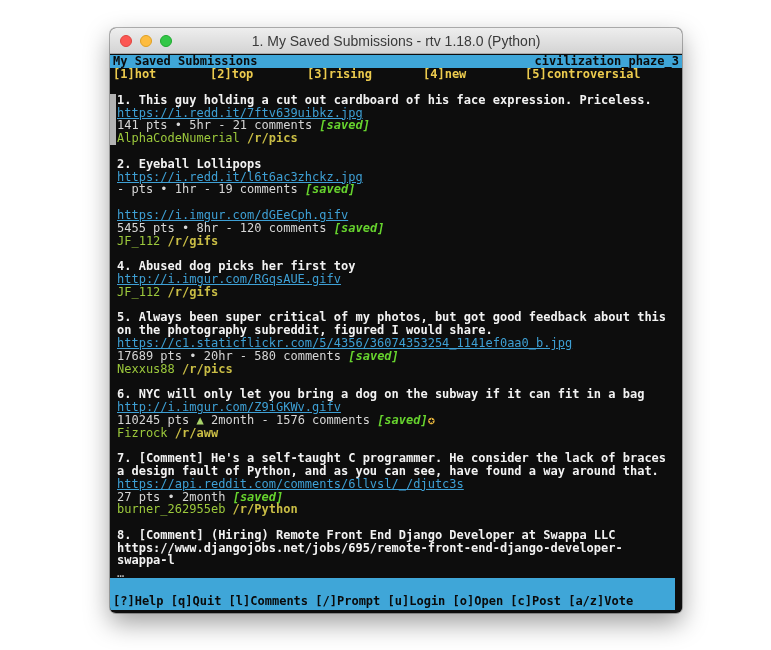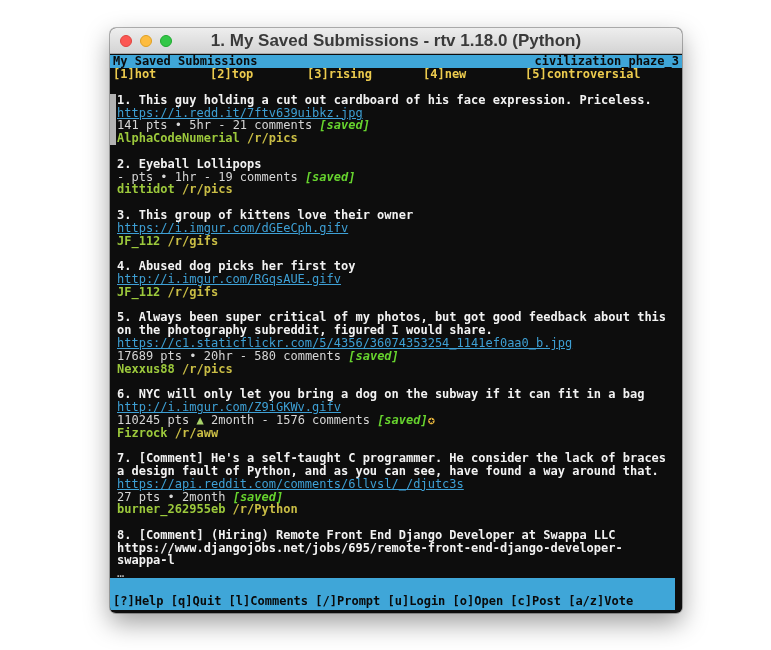--- a/index.html
+++ b/index.html
@@ -11,23 +11,22 @@
     border-radius: 6px; overflow: hidden;
     box-shadow: 0 0 0 1px rgba(0,0,0,0.28), 0 10px 26px rgba(0,0,0,0.38);
     background: var(--terminal_background, #0d0d0d);
   }
   .titlebar {
     height: 26px; background: linear-gradient(#eeeeee, #d4d4d4);
     border-bottom: 1px solid #a9a9a9; position: relative;
     display: flex; align-items: center; justify-content: center;
   }
   .titlebar-title {
-    font-family: "Liberation Sans", sans-serif; font-size: 17px;
+    font-family: "Liberation Sans", sans-serif; font-size: 14px;
     color: var(--titlebar_text, #3a3a3a);
-    font-weight: bold;
   }
   .traffic { position: absolute; left: 10px; top: 7px; display: flex; gap: 8px; }
   .light { width: 12px; height: 12px; border-radius: 50%; }
   .light.red { background: var(--traffic_red, #fc5753); border: 1px solid #e0443e; }
   .light.yellow { background: var(--traffic_yellow, #fdbc40); border: 1px solid #dfa023; }
   .light.green { background: var(--traffic_green, #33c748); border: 1px solid #1eaa2f; }
 
   .terminal {
     position: relative; height: 558px; background: var(--terminal_background, #0d0d0d);
     font-size: 12px; line-height: 12.8px; padding-top: 1px;
@@ -47,21 +46,21 @@
     content: ""; position: absolute; left: -7px; top: 0; width: 6px; height: 100%;
     background: var(--selection_gray, #b3b3b3);
   }
   .post-title { color: var(--title_white, #f2f2f2); font-weight: bold; overflow-wrap: break-word; }
   .post-url   { color: var(--link_blue, #3ea0d5); text-decoration: underline; overflow-wrap: break-word; }
   .post-stats { color: var(--stats_gray, #d6d6d6); }
   .sep        { color: var(--stats_gray, #d6d6d6); }
   .sep.upvote { color: var(--upvote_green, #a9d36a); }
   .saved      { color: var(--saved_green, #67d42e); font-weight: bold; font-style: italic; }
   .gild       { color: var(--gilded_gold, #e5b43c); }
-  .post-byline .author    { color: var(--author_green, #9cc93c); font-weight: bold; text-align: right; }
+  .post-byline .author    { color: var(--author_green, #9cc93c); font-weight: normal; text-align: right; }
   .post-byline .subreddit { color: var(--subreddit_yellow, #c9bd45); font-weight: bold; }
   .ellipsis-line { color: #bdbdbd; }
 
   .footer-bar {
     position: absolute; left: 0; bottom: 2px; width: calc(100% - 7px);
     background: var(--bar_background, #3fa6d8); color: var(--bar_text, #0a0a0a);
     font-weight: bold; height: 14px; line-height: 14px; padding: 16px 3px; white-space: nowrap;
   }
 </style>
 </head>
@@ -100,31 +99,31 @@
         <div class="post-stats">
           <span>141 pts</span> <span class="sep">•</span> <span>5hr - 21 comments</span> <span class="saved">[saved]</span>
         </div>
         <div class="post-byline">
           <span class="author">AlphaCodeNumerial</span> <span class="subreddit">/r/pics</span>
         </div>
       </div>
 
       <div class="post">
         <div class="post-title">2. Eyeball Lollipops</div>
+        <div class="post-url">https://i.redd.it/l6t6ac3zhckz.jpg</div>
         <div class="post-stats">
           <span>- pts</span> <span class="sep">•</span> <span>1hr - 19 comments</span> <span class="saved">[saved]</span>
-        </div>
-        <div class="post-byline">
-          <span class="author">dittidot</span> <span class="subreddit">/r/pics</span>
         </div>
       </div>
 
       <div class="post">
-        <div class="post-title">3. This group of kittens love their owner</div>
         <div class="post-url">https://i.imgur.com/dGEeCph.gifv</div>
+        <div class="post-stats">
+          <span>5455 pts</span> <span class="sep">•</span> <span>8hr - 120 comments</span> <span class="saved">[saved]</span>
+        </div>
         <div class="post-byline">
           <span class="author">JF_112</span> <span class="subreddit">/r/gifs</span>
         </div>
       </div>
 
       <div class="post">
         <div class="post-title">4. Abused dog picks her first toy</div>
         <div class="post-url">http://i.imgur.com/RGqsAUE.gifv</div>
         <div class="post-byline">
           <span class="author">JF_112</span> <span class="subreddit">/r/gifs</span>

